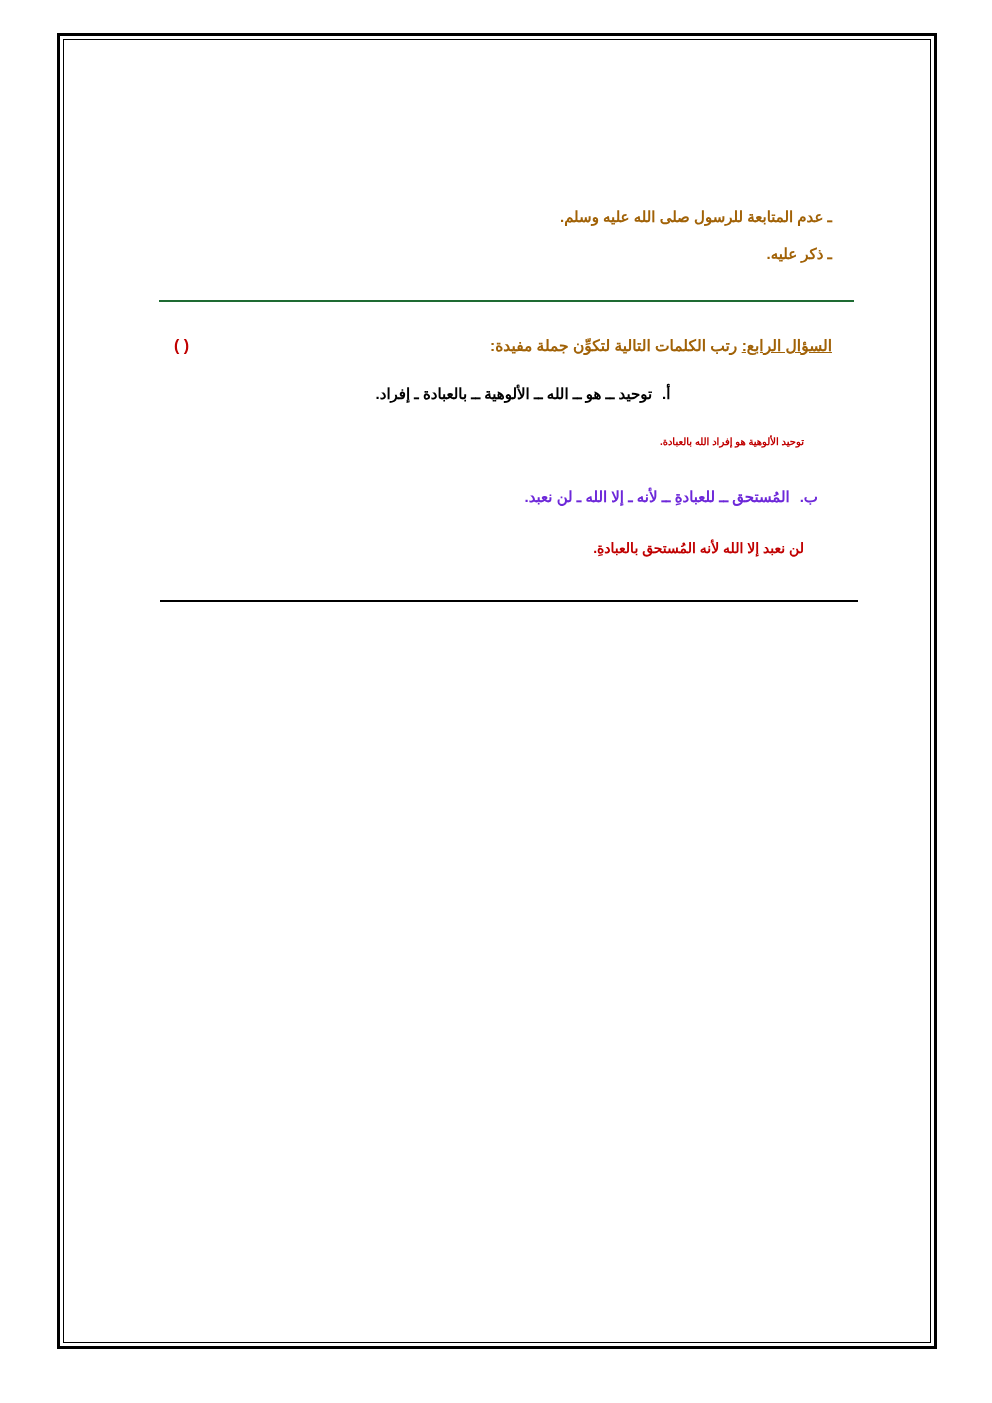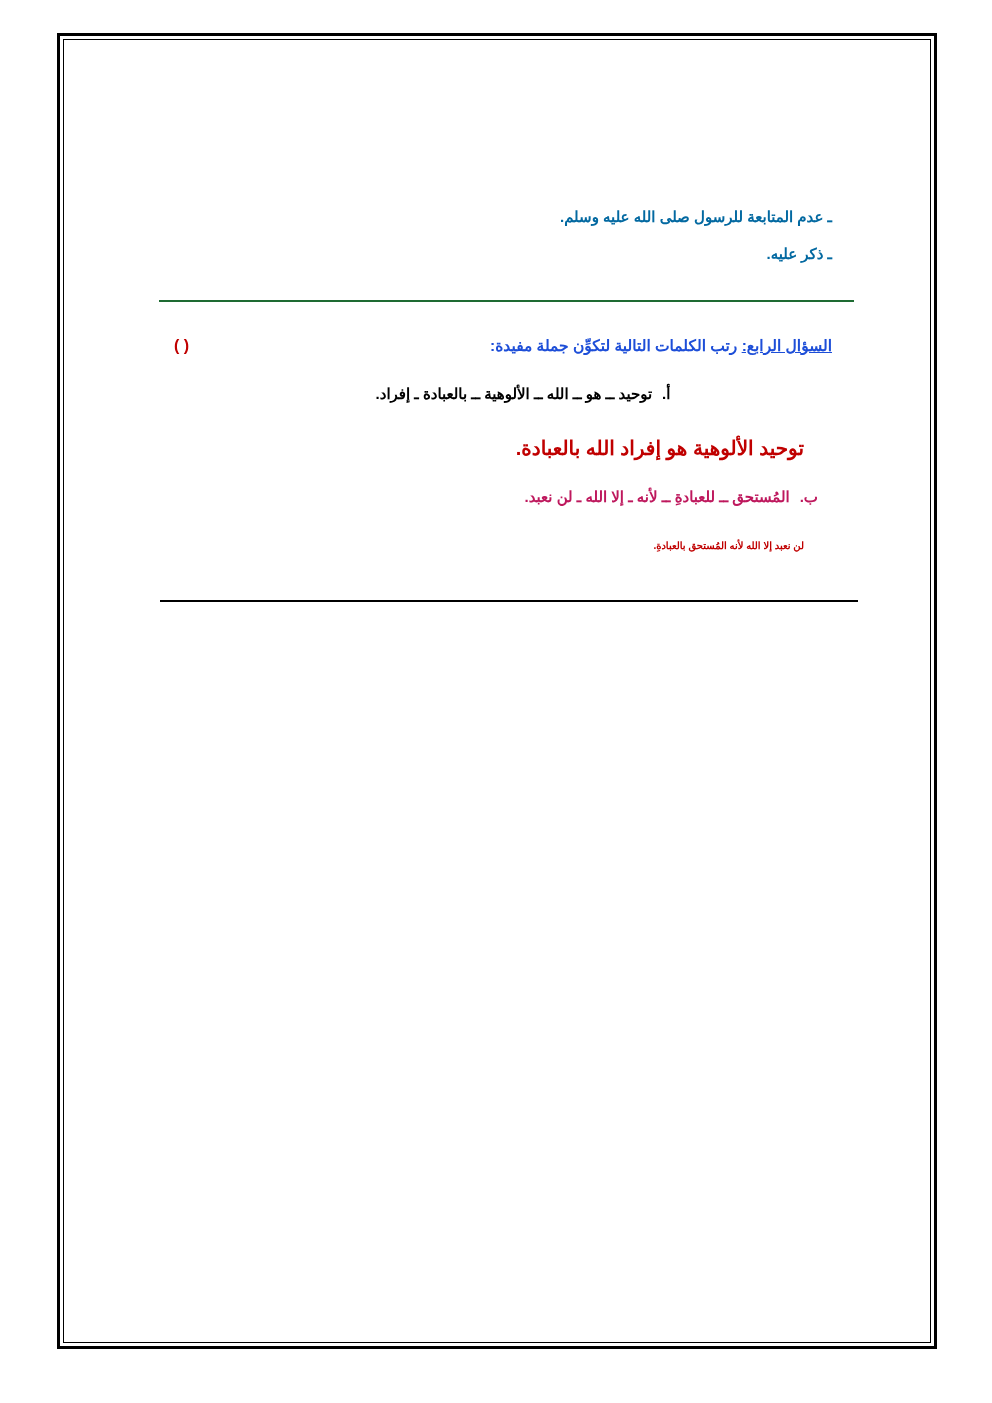--- a/index.html
+++ b/index.html
@@ -34,21 +34,21 @@
     background: #ffffff;
   }
   .content {
     position: absolute;
     left: 0;
     top: 0;
     width: 880px;
     padding: 0;
   }
   .line-blue {
-    color: #0369a1;
+    color: #a16207;
     font-weight: bold;
     font-size: 15px;
     text-align: right;
     direction: rtl;
   }
   .bullet-row-1 {
     position: absolute;
     right: 112px;
     top: 168px;
     width: 600px;
@@ -67,21 +67,21 @@
     height: 0;
     border-top: 2px solid #1e6b32;
   }
   .q4-heading {
     position: absolute;
     right: 112px;
     top: 297px;
     width: 600px;
     font-size: 15.5px;
     font-weight: bold;
-    color: #1d4ed8;
+    color: #a16207;
     text-align: right;
     direction: rtl;
   }
   .q4-heading .label {
     text-decoration: underline;
   }
   .q4-marks {
     position: absolute;
     left: 110px;
     top: 297px;
@@ -102,43 +102,43 @@
     font-weight: bold;
     color: #000000;
     text-align: center;
     direction: rtl;
   }
   .answer-a {
     position: absolute;
     right: 140px;
     top: 396px;
     width: 570px;
-    font-size: 20px;
+    font-size: 10px;
     font-weight: bold;
     color: #c00000;
     text-align: right;
     direction: rtl;
   }
   .item-b {
     position: absolute;
     right: 126px;
     top: 448px;
     width: 590px;
     font-size: 15px;
     font-weight: bold;
-    color: #be185d;
+    color: #6d28d9;
     text-align: right;
     direction: rtl;
   }
   .answer-b {
     position: absolute;
     right: 140px;
     top: 500px;
     width: 570px;
-    font-size: 10px;
+    font-size: 14px;
     font-weight: bold;
     color: #c00000;
     text-align: right;
     direction: rtl;
   }
   .hr-black {
     position: absolute;
     left: 96px;
     top: 560px;
     width: 698px;

